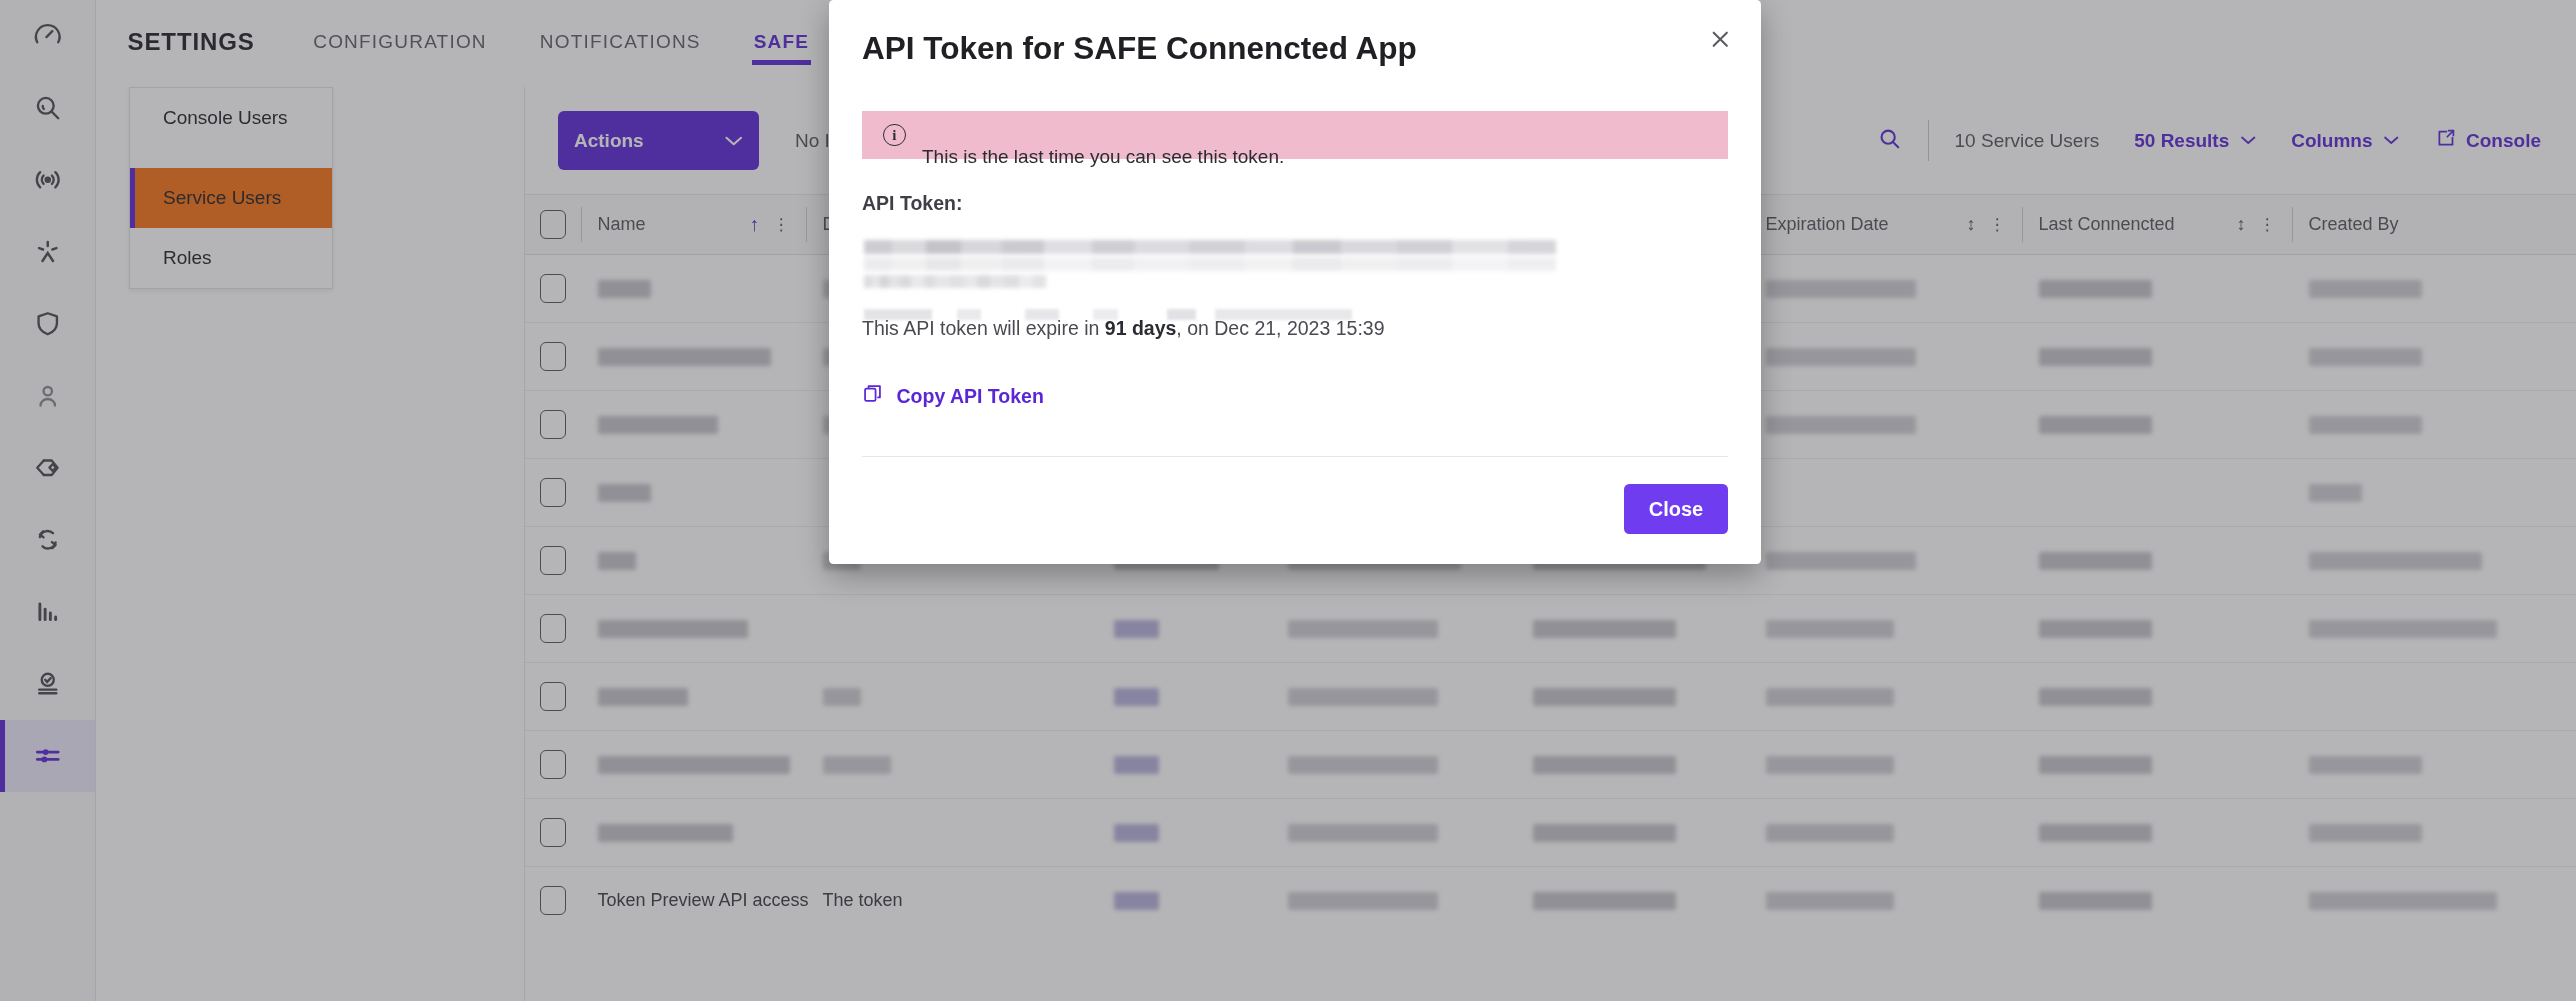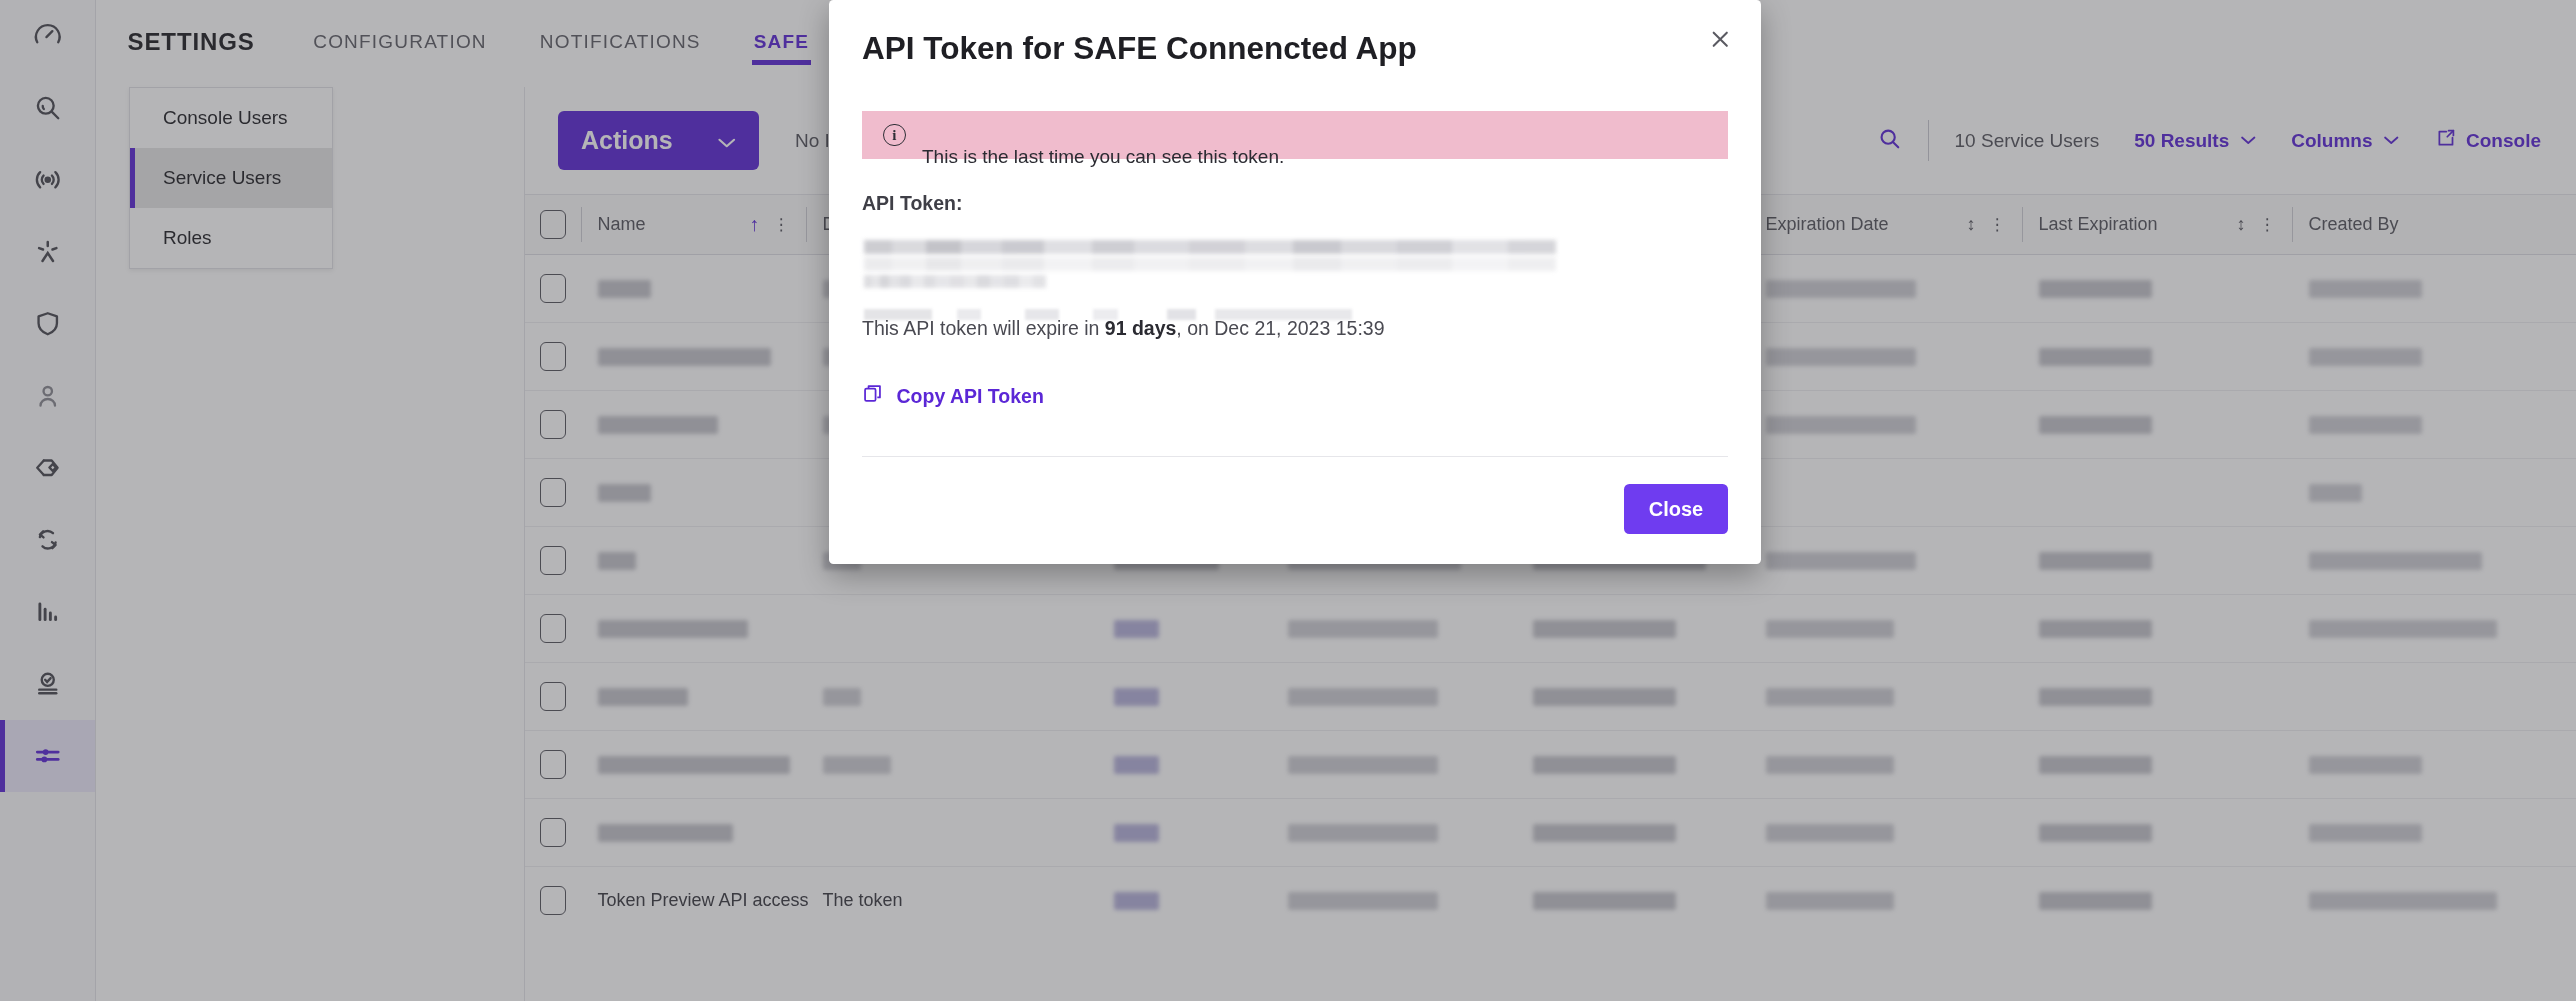--- a/index.html
+++ b/index.html
@@ -107,21 +107,21 @@
   }
   .nav-item {
     position: relative;
     height: 60px;
     display: flex;
     align-items: center;
     padding-left: 33px;
     font-size: 19px;
     color: #1f1f24;
   }
-  .nav-item.active { background: #e5e5e5; }
+  .nav-item.active { background: #f97316; margin-top: 20px; }
   .nav-item.active::before {
     content: "";
     position: absolute;
     left: 0; top: 0; bottom: 0;
     width: 5.3px;
     background: #5b27d6;
   }
 
   
   #content-panel {
@@ -143,22 +143,22 @@
   }
   #actions-button {
     width: 201px;
     height: 59px;
     background: #5b27d6;
     color: #ffffff;
     border-radius: 6px;
     display: flex;
     align-items: center;
     justify-content: space-between;
-    padding: 0 23px;
-    font-size: 25px;
+    padding: 0 16px;
+    font-size: 19px;
     font-weight: bold;
   }
   #no-items-label {
     margin-left: 36px;
     font-size: 19px;
     color: #55555d;
     white-space: nowrap;
   }
   #toolbar-right {
     margin-left: auto;
@@ -620,21 +620,21 @@
               </span>
           </div>
           <div class="t-cell c-exp">
             <span>Expiration Date</span>
             <span class="sort-wrap">
                 <span>↕</span>
                 <span class="kebab">⋮</span>
               </span>
           </div>
           <div class="t-cell c-lastcon">
-            <span>Last Expiration</span>
+            <span>Last Connencted</span>
             <span class="sort-wrap">
                 <span>↕</span>
                 <span class="kebab">⋮</span>
               </span>
           </div>
           <div class="t-cell c-by">
             <span>Created By</span>
           </div>
         </div>
 

